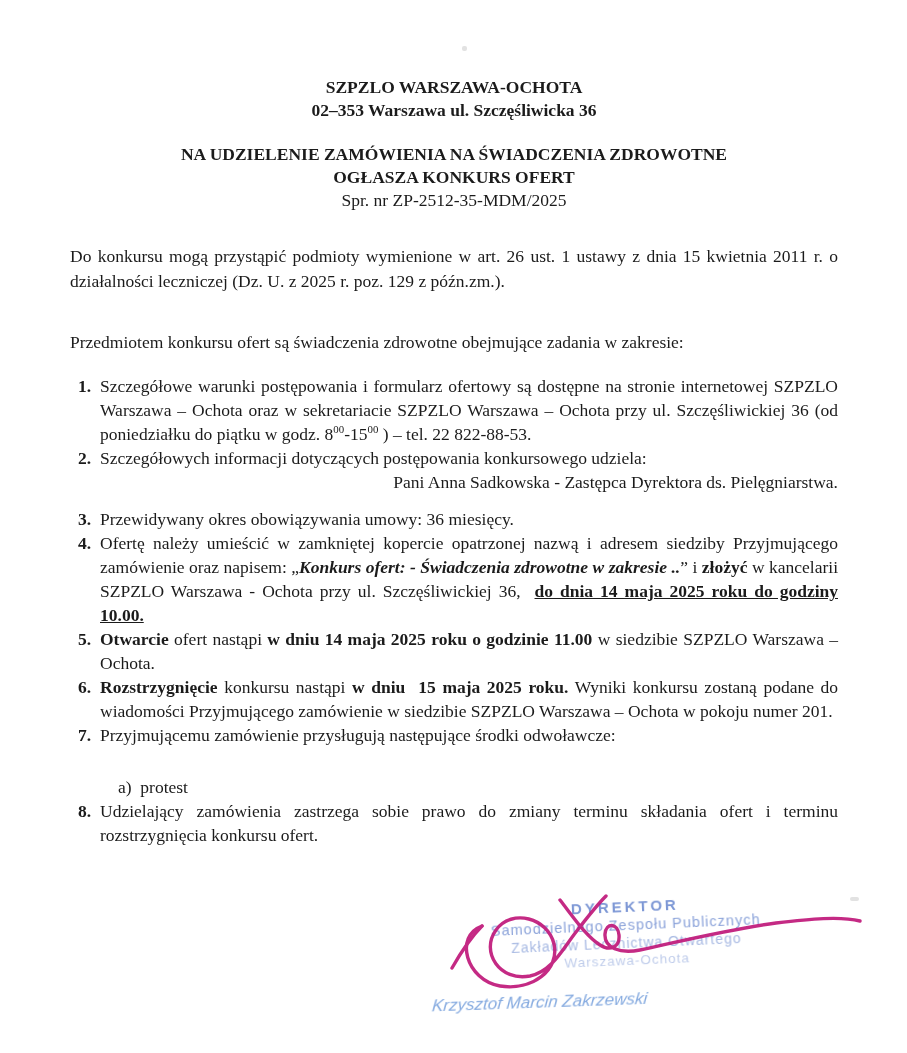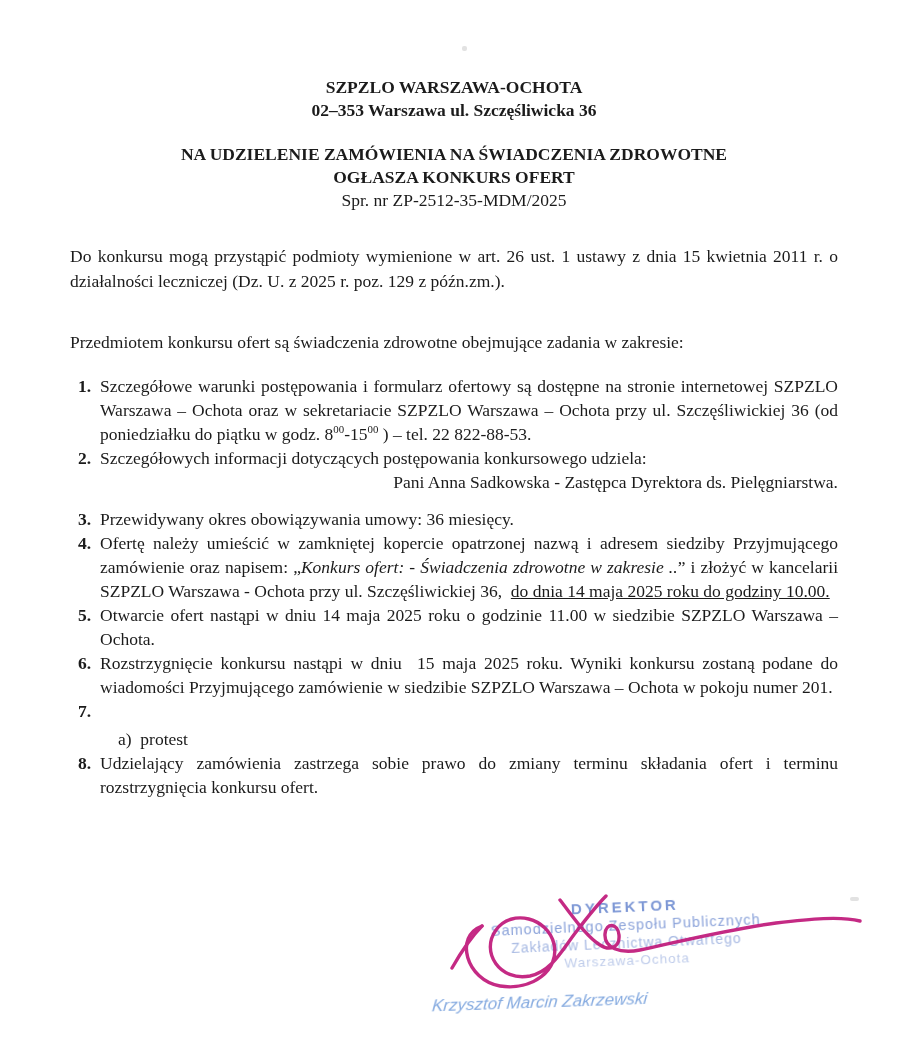--- a/index.html
+++ b/index.html
@@ -29,21 +29,21 @@
   .scope { margin-top:26px; font-weight:bold; }
   
   .list { margin-top:19px; }
   .item { display:flex; line-height:24px; }
   .item .no { flex:none; width:30px; padding-left:8px; font-weight:bold; }
   .item .txt { flex:1; text-align:justify; }
   .gap-before { margin-top:13px; }
   .sub-line { margin-left:25px; text-align:right; }
   .sub-abc { margin-left:18px; text-align:left;margin-top:28px; }
   sup { font-size:62%; line-height:0; vertical-align:super; }
-  .b { font-weight:normal; }
+  .b { font-weight:bold; }
   .i { font-style:italic; }
   .u { text-decoration:underline; }
   
   .sig-block { position:absolute; left:408px; top:888px; width:470px; height:160px; }
   .stamp {
     position:absolute; left:18px; top:10px; width:400px;
     text-align:center;
     color:var(--stamp-blue,#5d7ecb);
     transform:rotate(-2.5deg);
     filter:blur(0.55px);
@@ -117,20 +117,21 @@
     </div>
 
     <div class="item">
       <span class="no">6.</span>
       <div class="txt"><span class="b">Rozstrzygnięcie</span><span> konkursu nastąpi </span><span class="b">w dniu&nbsp; 15 maja 2025 roku.</span><span> Wyniki konkursu zostaną podane do wiadomości Przyjmującego zamówienie w siedzibie SZPZLO Warszawa – Ochota w pokoju numer 201.</span></div>
     </div>
 
     <div class="item">
       <span class="no">7.</span>
       <div class="txt">
+        <div><span>Przyjmującemu zamówienie przysługują następujące środki odwoławcze:</span></div>
         <div class="sub-abc">a)&nbsp; protest</div>
       </div>
     </div>
 
     <div class="item">
       <span class="no">8.</span>
       <div class="txt"><span>Udzielający zamówienia zastrzega sobie prawo do zmiany terminu składania ofert i terminu rozstrzygnięcia konkursu ofert.</span></div>
     </div>
 
   </div>

